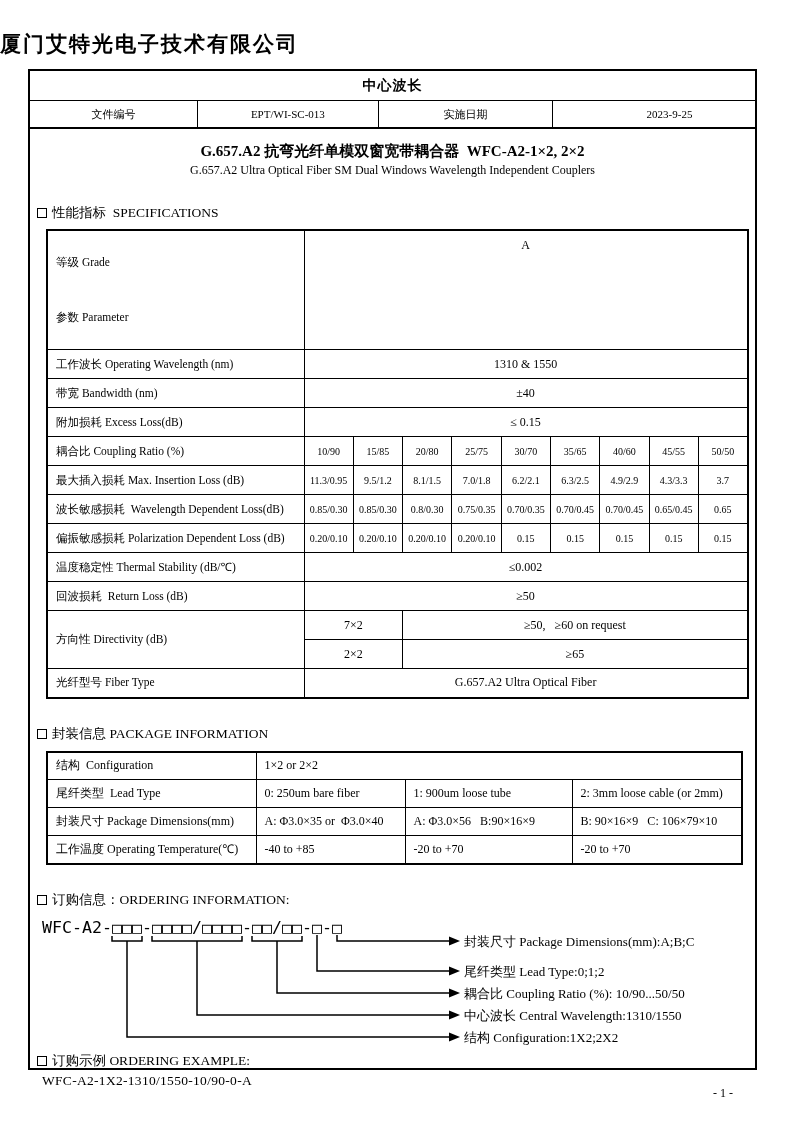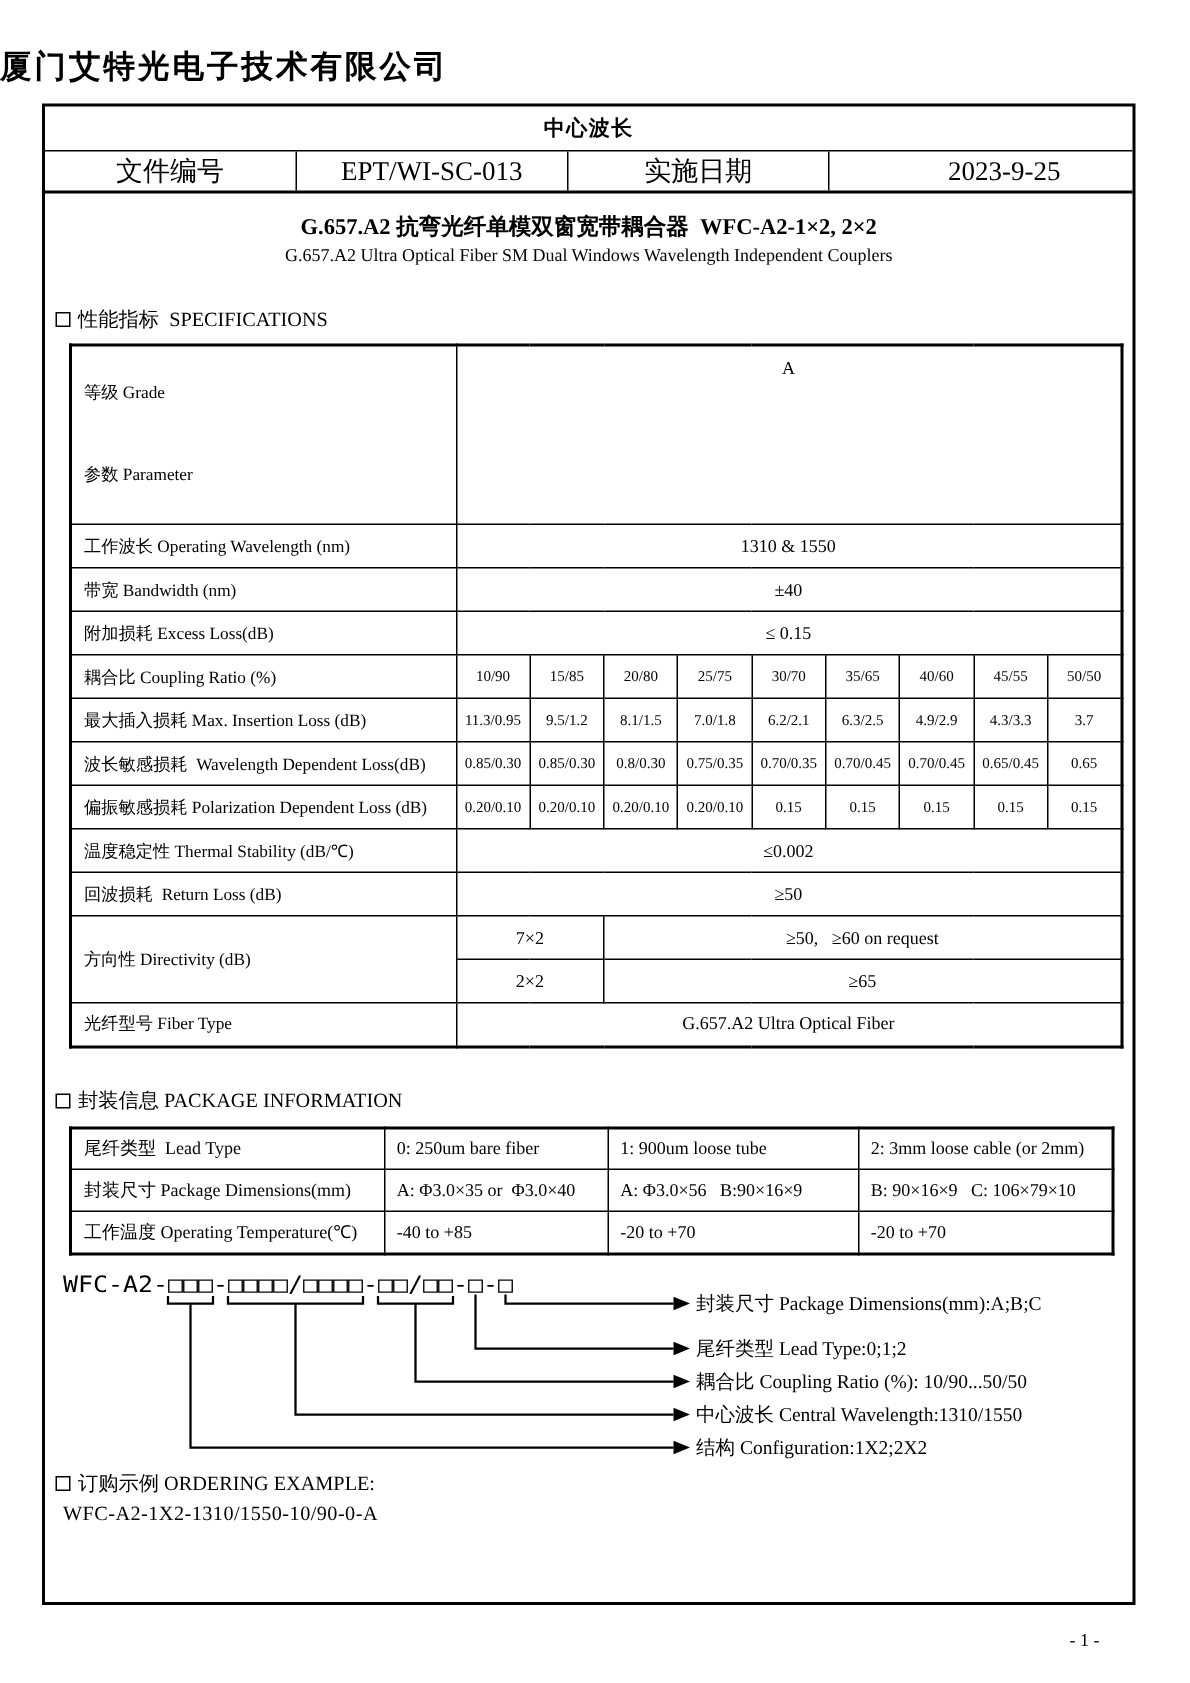--- a/index.html
+++ b/index.html
@@ -18,21 +18,21 @@
     position: absolute; left: 28px; top: 69px; width: 729px; height: 1001px;
     border: 2px solid #000;
   }
   .doc-title-row {
     height: 30px; border-bottom: 1px solid #000;
     display: flex; align-items: center; justify-content: center;
     font-weight: bold; font-size: 14px; letter-spacing: 1px;
   }
   .doc-info-row { height: 28px; border-bottom: 2px solid #000; display: flex; }
   .doc-info-row .cell {
-    display: flex; align-items: center; justify-content: center; font-size: 18px;
+    display: flex; align-items: center; justify-content: center; font-size: 11px;
   }
   .doc-info-row .cell + .cell { border-left: 1px solid #000; }
   .w1 { width: 23%; } .w2 { width: 25%; } .w3 { width: 24%; } .w4 { width: 28%; padding-left: 31px; }
 
   .product-title-cn { margin-top: 13px; text-align: center; font-weight: bold; font-size: 15px; white-space: pre-wrap; }
   .product-title-en { margin-top: 2px; text-align: center; font-size: 12px; }
 
   .section-heading { margin: 26px 0 0 7px; font-size: 13.5px; white-space: pre-wrap; line-height: 18px; }
   .sq {
     display: inline-block; width: 10px; height: 10px;
@@ -182,20 +182,24 @@
   <div class="section-heading"><span class="sq"></span><span>封装信息 PACKAGE INFORMATION</span></div>
 
   <table class="pkg">
     <colgroup>
       <col style="width:209px">
         <col style="width:149px">
         <col style="width:167px">
         <col style="width:170px">
     </colgroup>
     <tbody>
+        <tr>
+      <td class="label">结构  Configuration</td>
+      <td colspan="3">1×2 or 2×2</td>
+    </tr>
     <tr>
       <td class="label">尾纤类型  Lead Type</td>
       <td>0: 250um bare fiber</td>
       <td>1: 900um loose tube</td>
       <td>2: 3mm loose cable (or 2mm)</td>
     </tr>
     <tr>
       <td class="label">封装尺寸 Package Dimensions(mm)</td>
       <td>A: Φ3.0×35 or  Φ3.0×40</td>
       <td>A: Φ3.0×56   B:90×16×9</td>
@@ -203,20 +207,21 @@
     </tr>
     <tr>
       <td class="label">工作温度 Operating Temperature(℃)</td>
       <td>-40 to +85</td>
       <td>-20 to +70</td>
       <td>-20 to +70</td>
     </tr>
   </tbody>
     </table>
 
+  <div class="section-heading"><span class="sq"></span><span>订购信息：ORDERING INFORMATION:</span></div>
 
   <svg class="ordering-svg" width="720" height="135" viewBox="0 0 720 135">
     <text x="8" y="22" font-size="15" textLength="300" lengthAdjust="spacingAndGlyphs" font-family="DejaVu Sans Mono, monospace" fill="#000">WFC-A2-□□□-□□□□/□□□□-□□/□□-□-□</text>
 
     <g stroke="#000" stroke-width="1.5" fill="none">
       <path d="M78 25 L78 30 L108 30 L108 25"></path>
       <path d="M93 30 L93 126 L415 126"></path>
       <path d="M118 25 L118 30 L208 30 L208 25"></path>
       <path d="M163 30 L163 104 L415 104"></path>
       <path d="M218 25 L218 30 L268 30 L268 25"></path>

